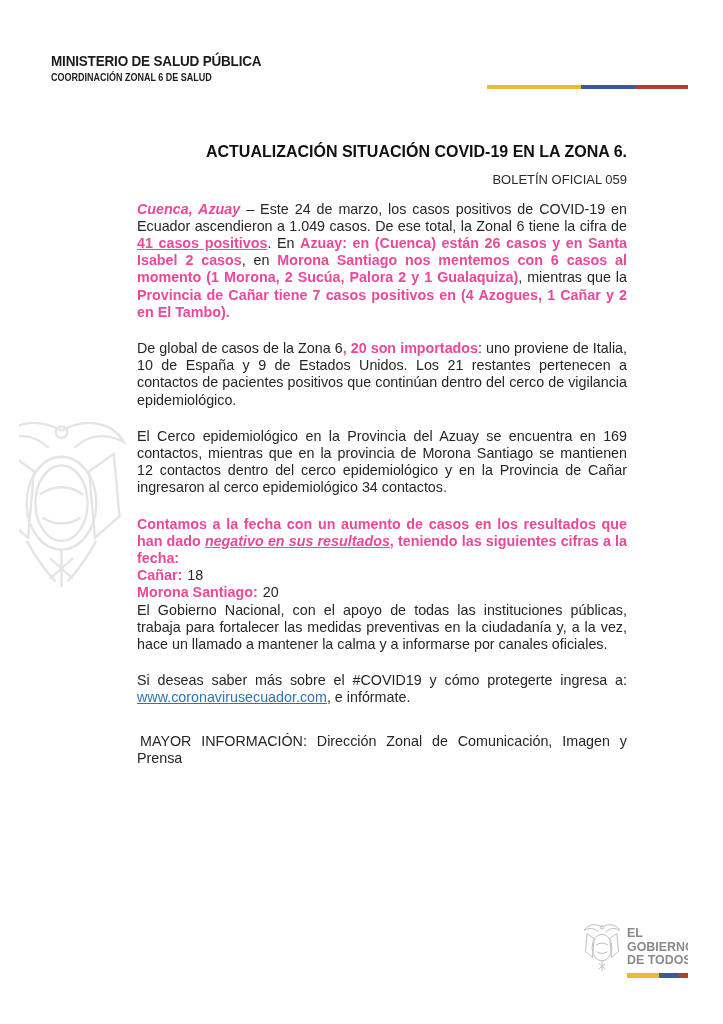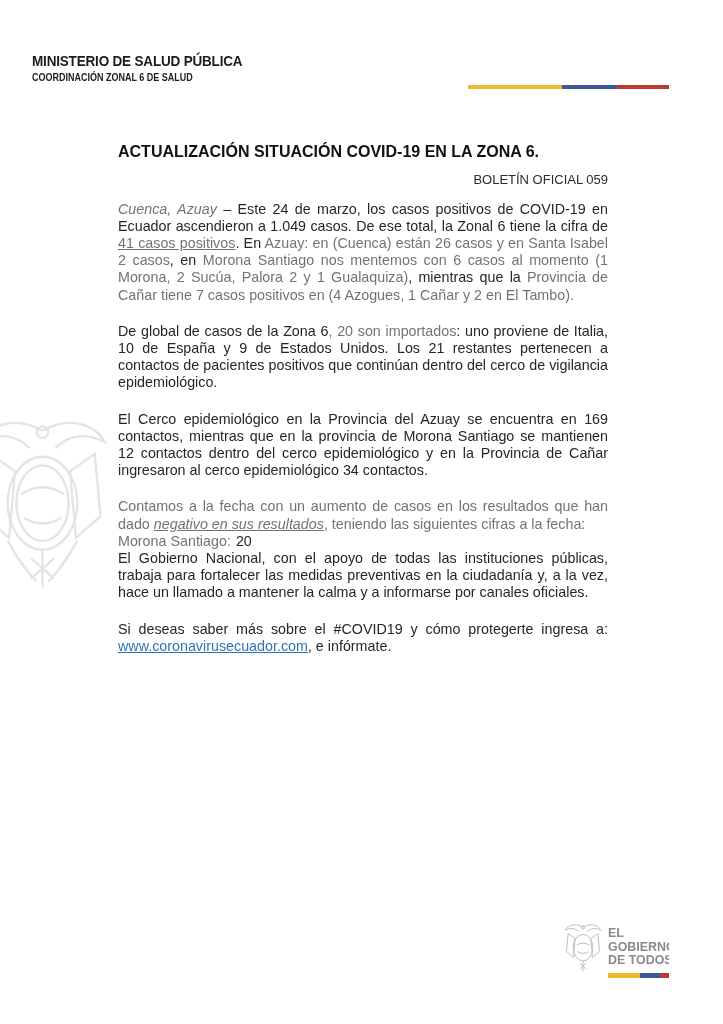--- a/index.html
+++ b/index.html
@@ -12,20 +12,21 @@
     --watermark-color:#E4E4E4;
   }
   html,body{margin:0;padding:0;background:#ffffff;}
   .page{
     position:relative;
     width:669px;height:1024px;
     background:#ffffff;
     overflow:hidden;
     font-family:"Liberation Sans", sans-serif;
     color:var(--text-color);
+    margin-left:19px;
   }
 
   
   .ministry{
     position:absolute;left:32px;top:52px;
     font-size:15px;font-weight:bold;color:#1c1c1c;
     letter-spacing:-0.2px;white-space:nowrap;
     transform:scaleX(.9);transform-origin:left top;
   }
   .department{
@@ -48,36 +49,36 @@
     width:145px;height:220px;
     color:var(--watermark-color);
   }
 
   
   .content{
     position:absolute;left:118px;top:142px;width:490px;
   }
   .doc-title{
     font-size:16px;font-weight:bold;color:#111;
-    text-align:left;line-height:20px;margin:0 0 10px 0;
+    text-align:right;line-height:20px;margin:0 0 10px 0;
     letter-spacing:0;
   }
   .bulletin-block{
     text-align:right;font-size:13px;line-height:16.5px;
     margin:0 0 12px 0;color:#2b2b2b;
   }
   .para{
     font-size:14.3px;line-height:17.2px;
     text-align:justify;margin:0 0 19px 0;
   }
   .para.tight{margin-bottom:0;}
   .para.heading-para{margin-bottom:0;}
   .para.last{margin-top:26px;text-indent:3px;}
   .stat-line{font-size:14.3px;line-height:17.2px;text-align:left;}
-  .b{font-weight:normal;color:#737373;}
+  .b{font-weight:bold;color:#ec4899;}
   .i{font-style:italic;}
   .u{text-decoration:underline;}
   .link{color:var(--link-color);text-decoration:underline;cursor:pointer;}
   .stat-value{margin-left:5px;}
 
   
   .footer-logo{position:absolute;left:560px;top:920px;width:130px;height:70px;}
   .footer-emblem{
     position:absolute;left:0;top:2px;width:46px;height:62px;
     color:#bdbdbd;
@@ -138,27 +139,31 @@
     <p class="para"><span class="b i">Cuenca, Azuay</span><span> – Este 24 de marzo, los casos positivos de COVID-19 en Ecuador ascendieron a 1.049 casos. De ese total, la Zonal 6 tiene la cifra de </span><span class="b u">41 casos positivos</span><span>. En </span><span class="b">Azuay: en (Cuenca) están 26 casos y en Santa Isabel 2 casos</span><span>, en </span><span class="b">Morona Santiago nos mentemos con 6 casos al momento (1 Morona, 2 Sucúa, Palora 2 y 1 Gualaquiza)</span><span>, mientras que la </span><span class="b">Provincia de Cañar tiene 7 casos positivos en (4 Azogues, 1 Cañar y 2 en El Tambo).</span></p>
 
 
     <p class="para"><span>De global de casos de la Zona 6</span><span class="b">, 20 son importados</span><span>: uno proviene de Italia, 10 de España y 9 de Estados Unidos. Los 21 restantes pertenecen a contactos de pacientes positivos que continúan dentro del cerco de vigilancia epidemiológico.</span></p>
 
     <p class="para"><span>El Cerco epidemiológico en la Provincia del Azuay se encuentra en 169 contactos, mientras que en la provincia de Morona Santiago se mantienen 12 contactos dentro del cerco epidemiológico y en la Provincia de Cañar ingresaron al cerco epidemiológico 34  contactos.</span></p>
 
     <p class="para tight"><span class="b">Contamos a la fecha con un aumento de casos en los resultados que han dado </span><span class="b i u">negativo en sus resultados</span><span class="b">, teniendo las siguientes cifras a la fecha:</span></p>
 
     <div class="stat-line">
+      <span class="b">Cañar:</span><span class="stat-value">18</span>
+    </div>
+    <div class="stat-line">
       <span class="b">Morona Santiago:</span><span class="stat-value">20</span>
     </div>
 
     <p class="para" style="margin-top:0"><span>El Gobierno Nacional, con el apoyo de todas las instituciones públicas, trabaja para fortalecer las medidas preventivas en la ciudadanía y, a la vez, hace un llamado a mantener la calma y a informarse por canales oficiales.</span></p>
 
     <p class="para"><span>Si deseas saber más sobre el #COVID19 y cómo protegerte ingresa a: </span><span class="link">www.coronavirusecuador.com</span><span>, e infórmate.</span></p>
 
+    <p class="para last"><span>MAYOR INFORMACIÓN: Dirección Zonal de Comunicación, Imagen y Prensa</span></p>
   </div>
 
   <div class="footer-logo">
     <svg class="footer-emblem" viewBox="0 0 100 150">
       <g fill="none" stroke="currentColor" stroke-width="2.4">
         <path d="M50 12 C32 2 14 7 7 20 C20 13 32 15 41 24"></path>
         <path d="M50 12 C68 2 86 7 93 20 C80 13 68 15 59 24"></path>
         <circle cx="50" cy="13" r="4"></circle>
         <path d="M14 28 L31 40 L27 86 L10 71 Z"></path>
         <path d="M86 28 L69 40 L73 86 L90 71 Z"></path>

